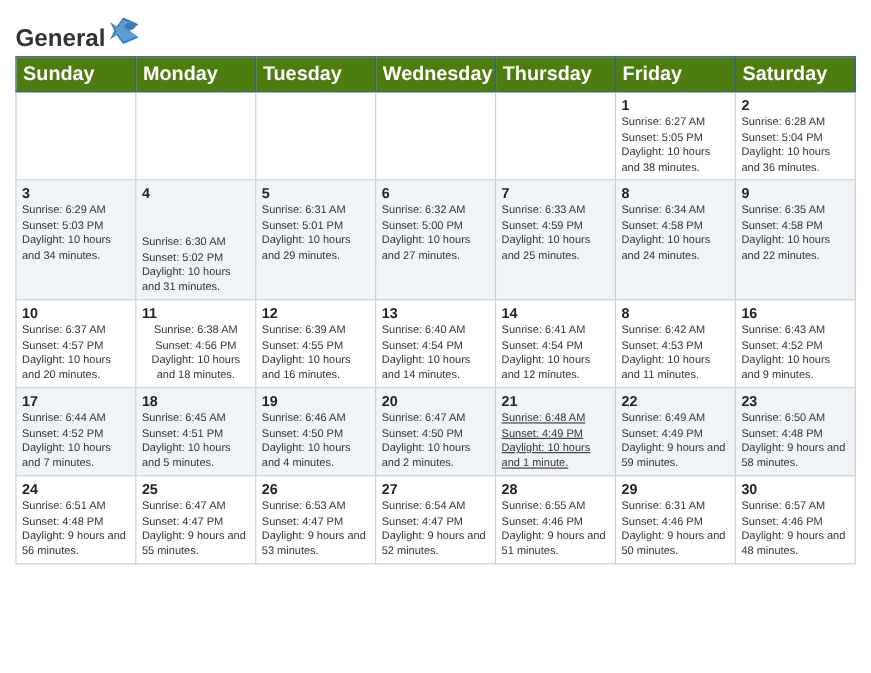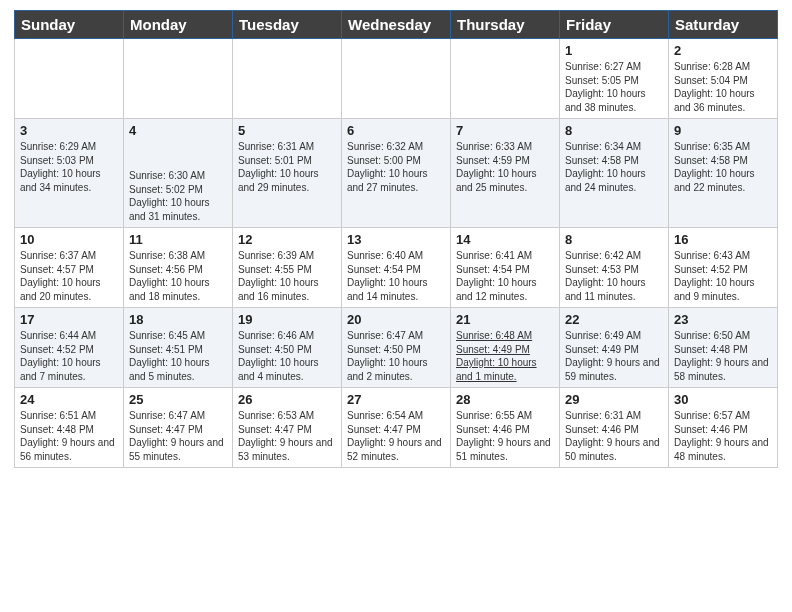--- a/index.html
+++ b/index.html
@@ -51,23 +51,23 @@
     .location {
       font-size: 15px;
       color: #444;
     }
     .calendar {
       width: 100%;
       border-collapse: collapse;
       table-layout: fixed;
     }
     .calendar thead tr th {
-      background: #404040;
+      background: #4d7c0f;
       color: #fff;
-      font-size: 15px;
+      font-size: 18px;
       font-weight: bold;
       padding: 5px 6px;
       text-align: left;
       border: 1px solid #2e6099;
     }
     .calendar tbody tr td {
       border: 1px solid #ccc;
       vertical-align: top;
       padding: 4px 5px;
       font-size: 10.5px;
@@ -90,20 +90,40 @@
       color: #333;
     }
     .empty-cell {
       background: #fff !important;
     }
   </style>
 </head>
 <body>
 
 <div class="page">
+  <div class="header">
+    <div class="logo">
+      <div>
+        <span class="logo-text">
+          <span class="logo-general">General</span><svg class="logo-bird" viewBox="0 0 28 28" xmlns="http://www.w3.org/2000/svg">
+            <polygon points="14,2 28,8 20,14 28,20 14,26 8,18 2,22 6,14 2,6 8,10" fill="#3a7abf"></polygon>
+            <polygon points="14,4 26,9 19,14 26,19 14,24 9,17 4,20 8,14 4,8 9,11" fill="#5a9fd4"></polygon>
+            <ellipse cx="20" cy="10" rx="5" ry="3" fill="#3a7abf"></ellipse>
+          </svg>
+        </span>
+        <div style="margin-top:-4px">
+          <span class="logo-text logo-blue" style="font-size:20px;"></span>
+        </div>
+      </div>
+    </div>
+    <div class="header-right">
+      <div class="month-title"></div>
+      <div class="location"></div>
+    </div>
+  </div>
 
   <table class="calendar">
     <thead>
       <tr>
       <th>Sunday</th>
           <th>Monday</th>
           <th>Tuesday</th>
           <th>Wednesday</th>
           <th>Thursday</th>
           <th>Friday</th>
@@ -176,21 +196,21 @@
         </tr>
         <tr>
           <td>
             <span class="day-number">10</span>
             <div class="day-info" style="white-space: pre-line;">Sunrise: 6:37 AM
 Sunset: 4:57 PM
 Daylight: 10 hours and 20 minutes.</div>
           </td>
           <td>
             <span class="day-number">11</span>
-            <div class="day-info" style="white-space: pre-line;">Sunrise: 6:38 AM
+            <div class="day-info" style="white-space: pre-line; text-align: center;">Sunrise: 6:38 AM
 Sunset: 4:56 PM
 Daylight: 10 hours and 18 minutes.</div>
           </td>
           <td>
             <span class="day-number">12</span>
             <div class="day-info" style="white-space: pre-line;">Sunrise: 6:39 AM
 Sunset: 4:55 PM
 Daylight: 10 hours and 16 minutes.</div>
           </td>
           <td>

